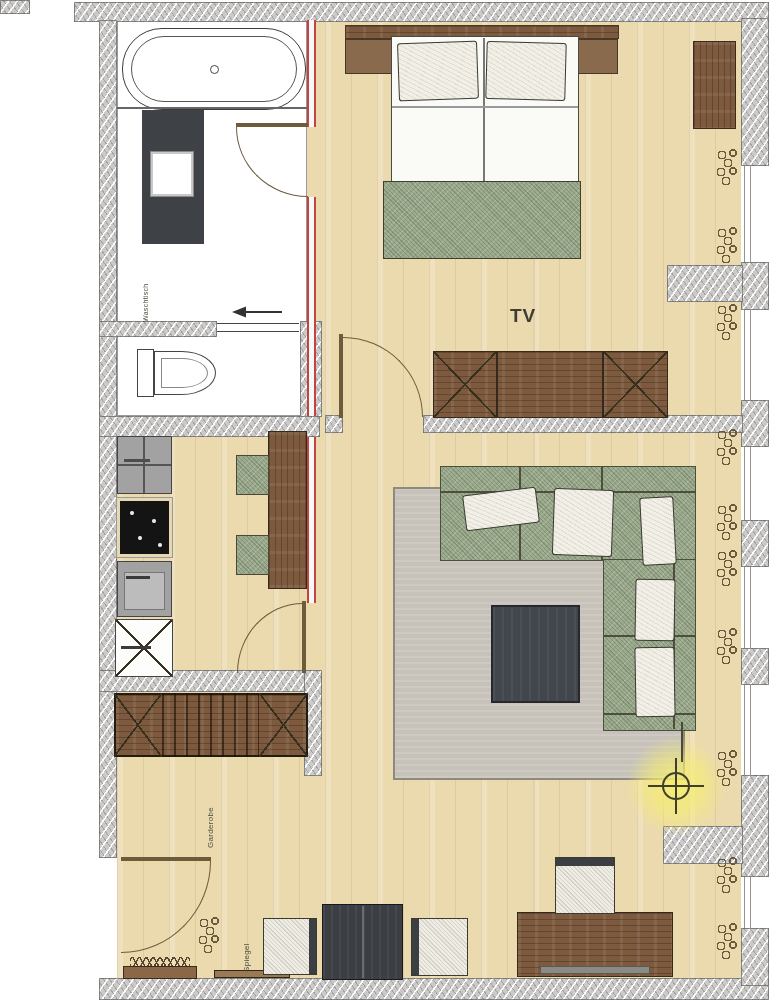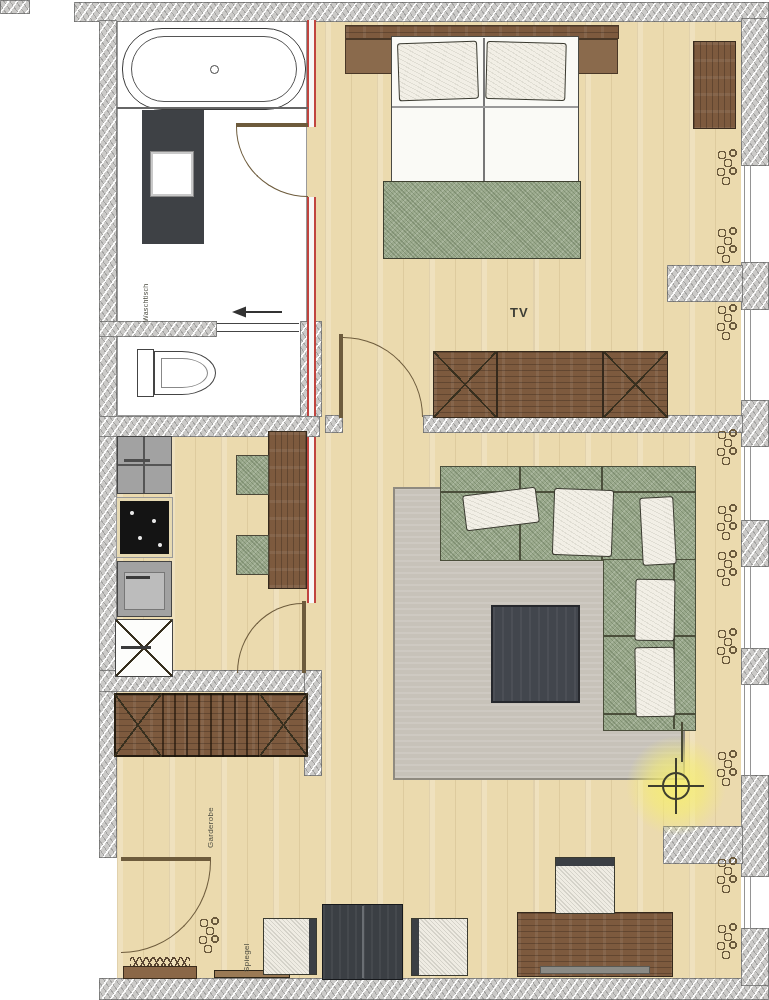--- a/index.html
+++ b/index.html
@@ -142,21 +142,21 @@
   <div class="abs grain-h" style="left:345px;top:25px;width:274px;height:14px;border:1px solid #4a3827;box-sizing:border-box;"></div>
   <div class="abs" style="left:345px;top:39px;width:47px;height:35px;background:#8a6a4c;border:1px solid #4a3827;box-sizing:border-box;"></div>
   <div class="abs" style="left:571px;top:39px;width:47px;height:35px;background:#8a6a4c;border:1px solid #4a3827;box-sizing:border-box;"></div>
   <div class="abs" style="left:391px;top:36px;width:188px;height:148px;background:#fafaf6;border:1.6px solid #4a4a44;box-sizing:border-box;"></div>
   <div class="line" style="left:483px;top:38px;width:2px;height:144px;background:#777;"></div>
   <div class="line" style="left:392px;top:106px;width:186px;height:2px;background:#999;"></div>
   <div class="pillow" style="left:398px;top:42px;width:80px;height:58px;transform:rotate(-2deg);"></div>
   <div class="pillow" style="left:486px;top:42px;width:80px;height:58px;transform:rotate(1.5deg);"></div>
   <div class="abs greenfab" style="left:383px;top:181px;width:198px;height:78px;border:1.5px solid #3e4030;box-sizing:border-box;"></div>
   <div class="abs grain-v" style="left:693px;top:41px;width:43px;height:88px;border:1.5px solid #3a2c1e;box-sizing:border-box;"></div>
-  <div class="abs" style="left:510px;top:305px;width:46px;height:20px;font-size:13px;font-weight:bold;color:#3e3e36;letter-spacing:1px;">TV</div>
+  <div class="abs" style="left:510px;top:305px;width:46px;height:20px;font-size:19px;font-weight:bold;color:#3e3e36;letter-spacing:1px;">TV</div>
   <div class="leaf" style="left:339px;top:334px;width:4px;height:84px;"></div>
   <div class="arc" style="left:343px;top:337px;width:80px;height:80px;border-top:1.6px solid #6d5b3c;border-right:1.6px solid #6d5b3c;border-top-right-radius:100%;"></div>
 
   <div class="abs grain-h" style="left:433px;top:351px;width:235px;height:67px;border:1.6px solid #35291c;box-sizing:border-box;"></div>
   <div class="abs x" style="left:433px;top:351px;width:64px;height:67px;"></div>
   <div class="abs x" style="left:603px;top:351px;width:65px;height:67px;"></div>
   <div class="line" style="left:496px;top:352px;width:2px;height:65px;background:#35291c;"></div>
   <div class="line" style="left:602px;top:352px;width:2px;height:65px;background:#35291c;"></div>
 
   <div class="abs greenfab" style="left:440px;top:466px;width:256px;height:95px;border:1.6px solid #4b4f3b;box-sizing:border-box;"></div>

